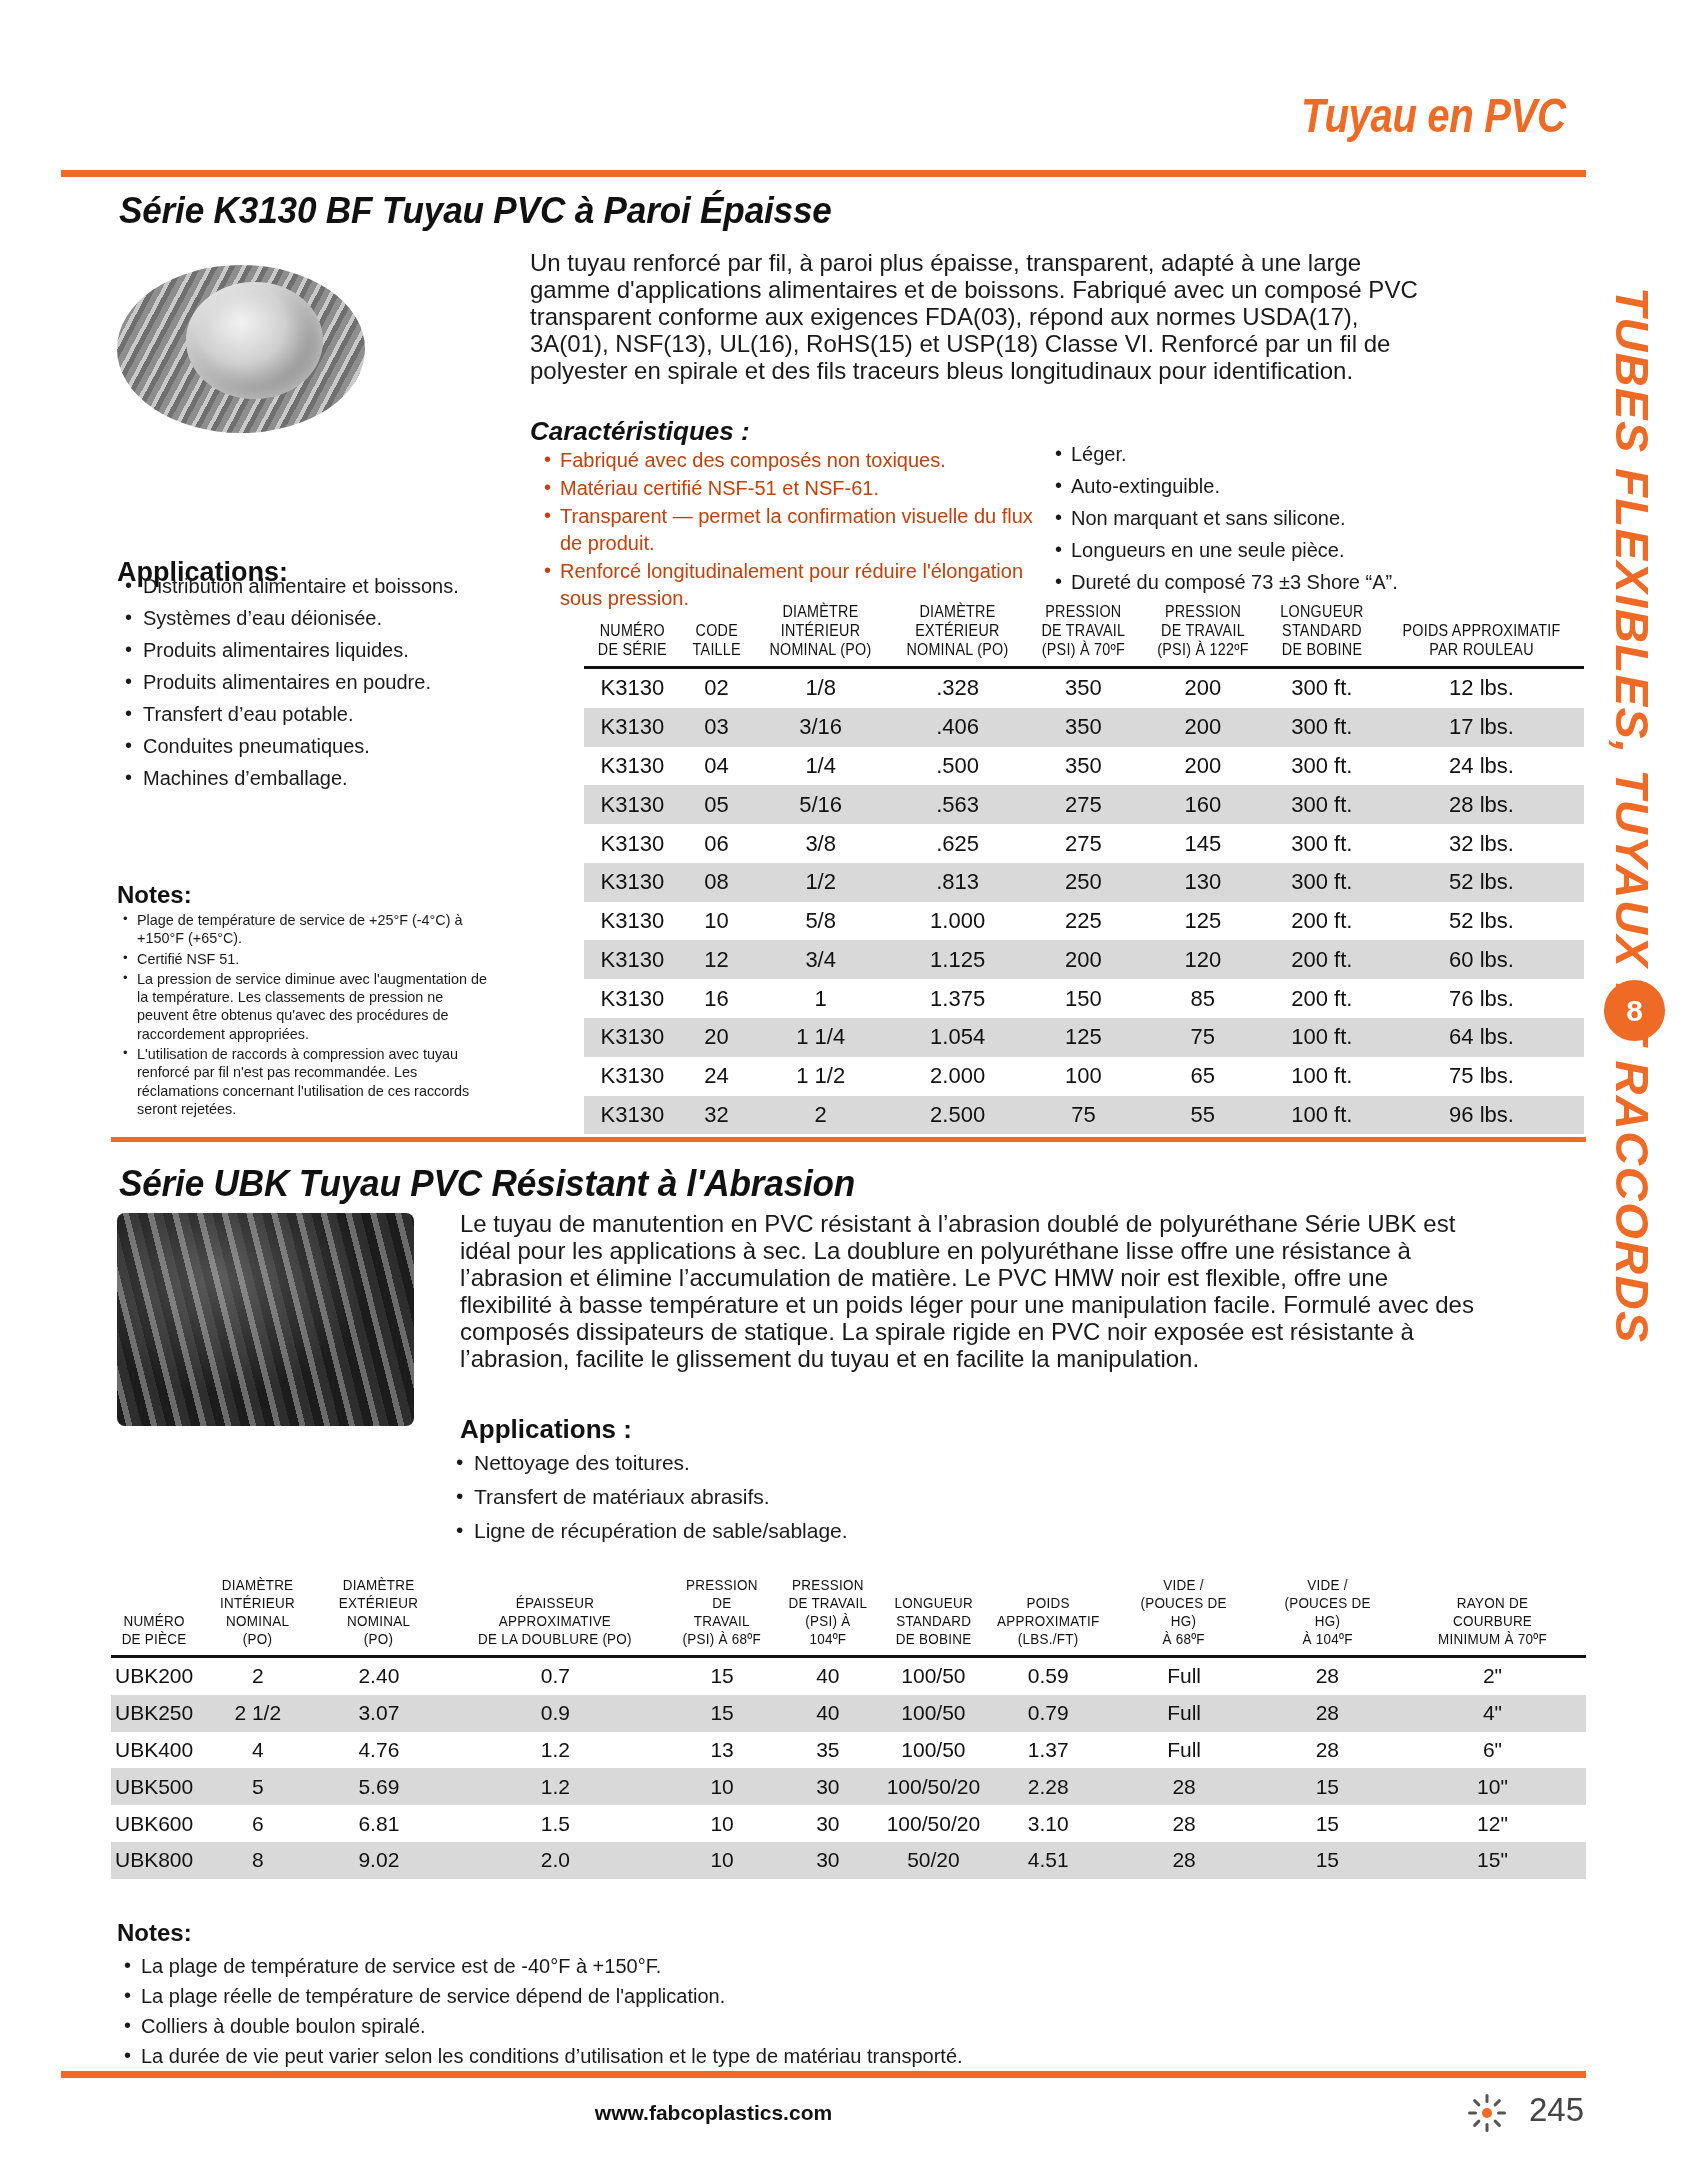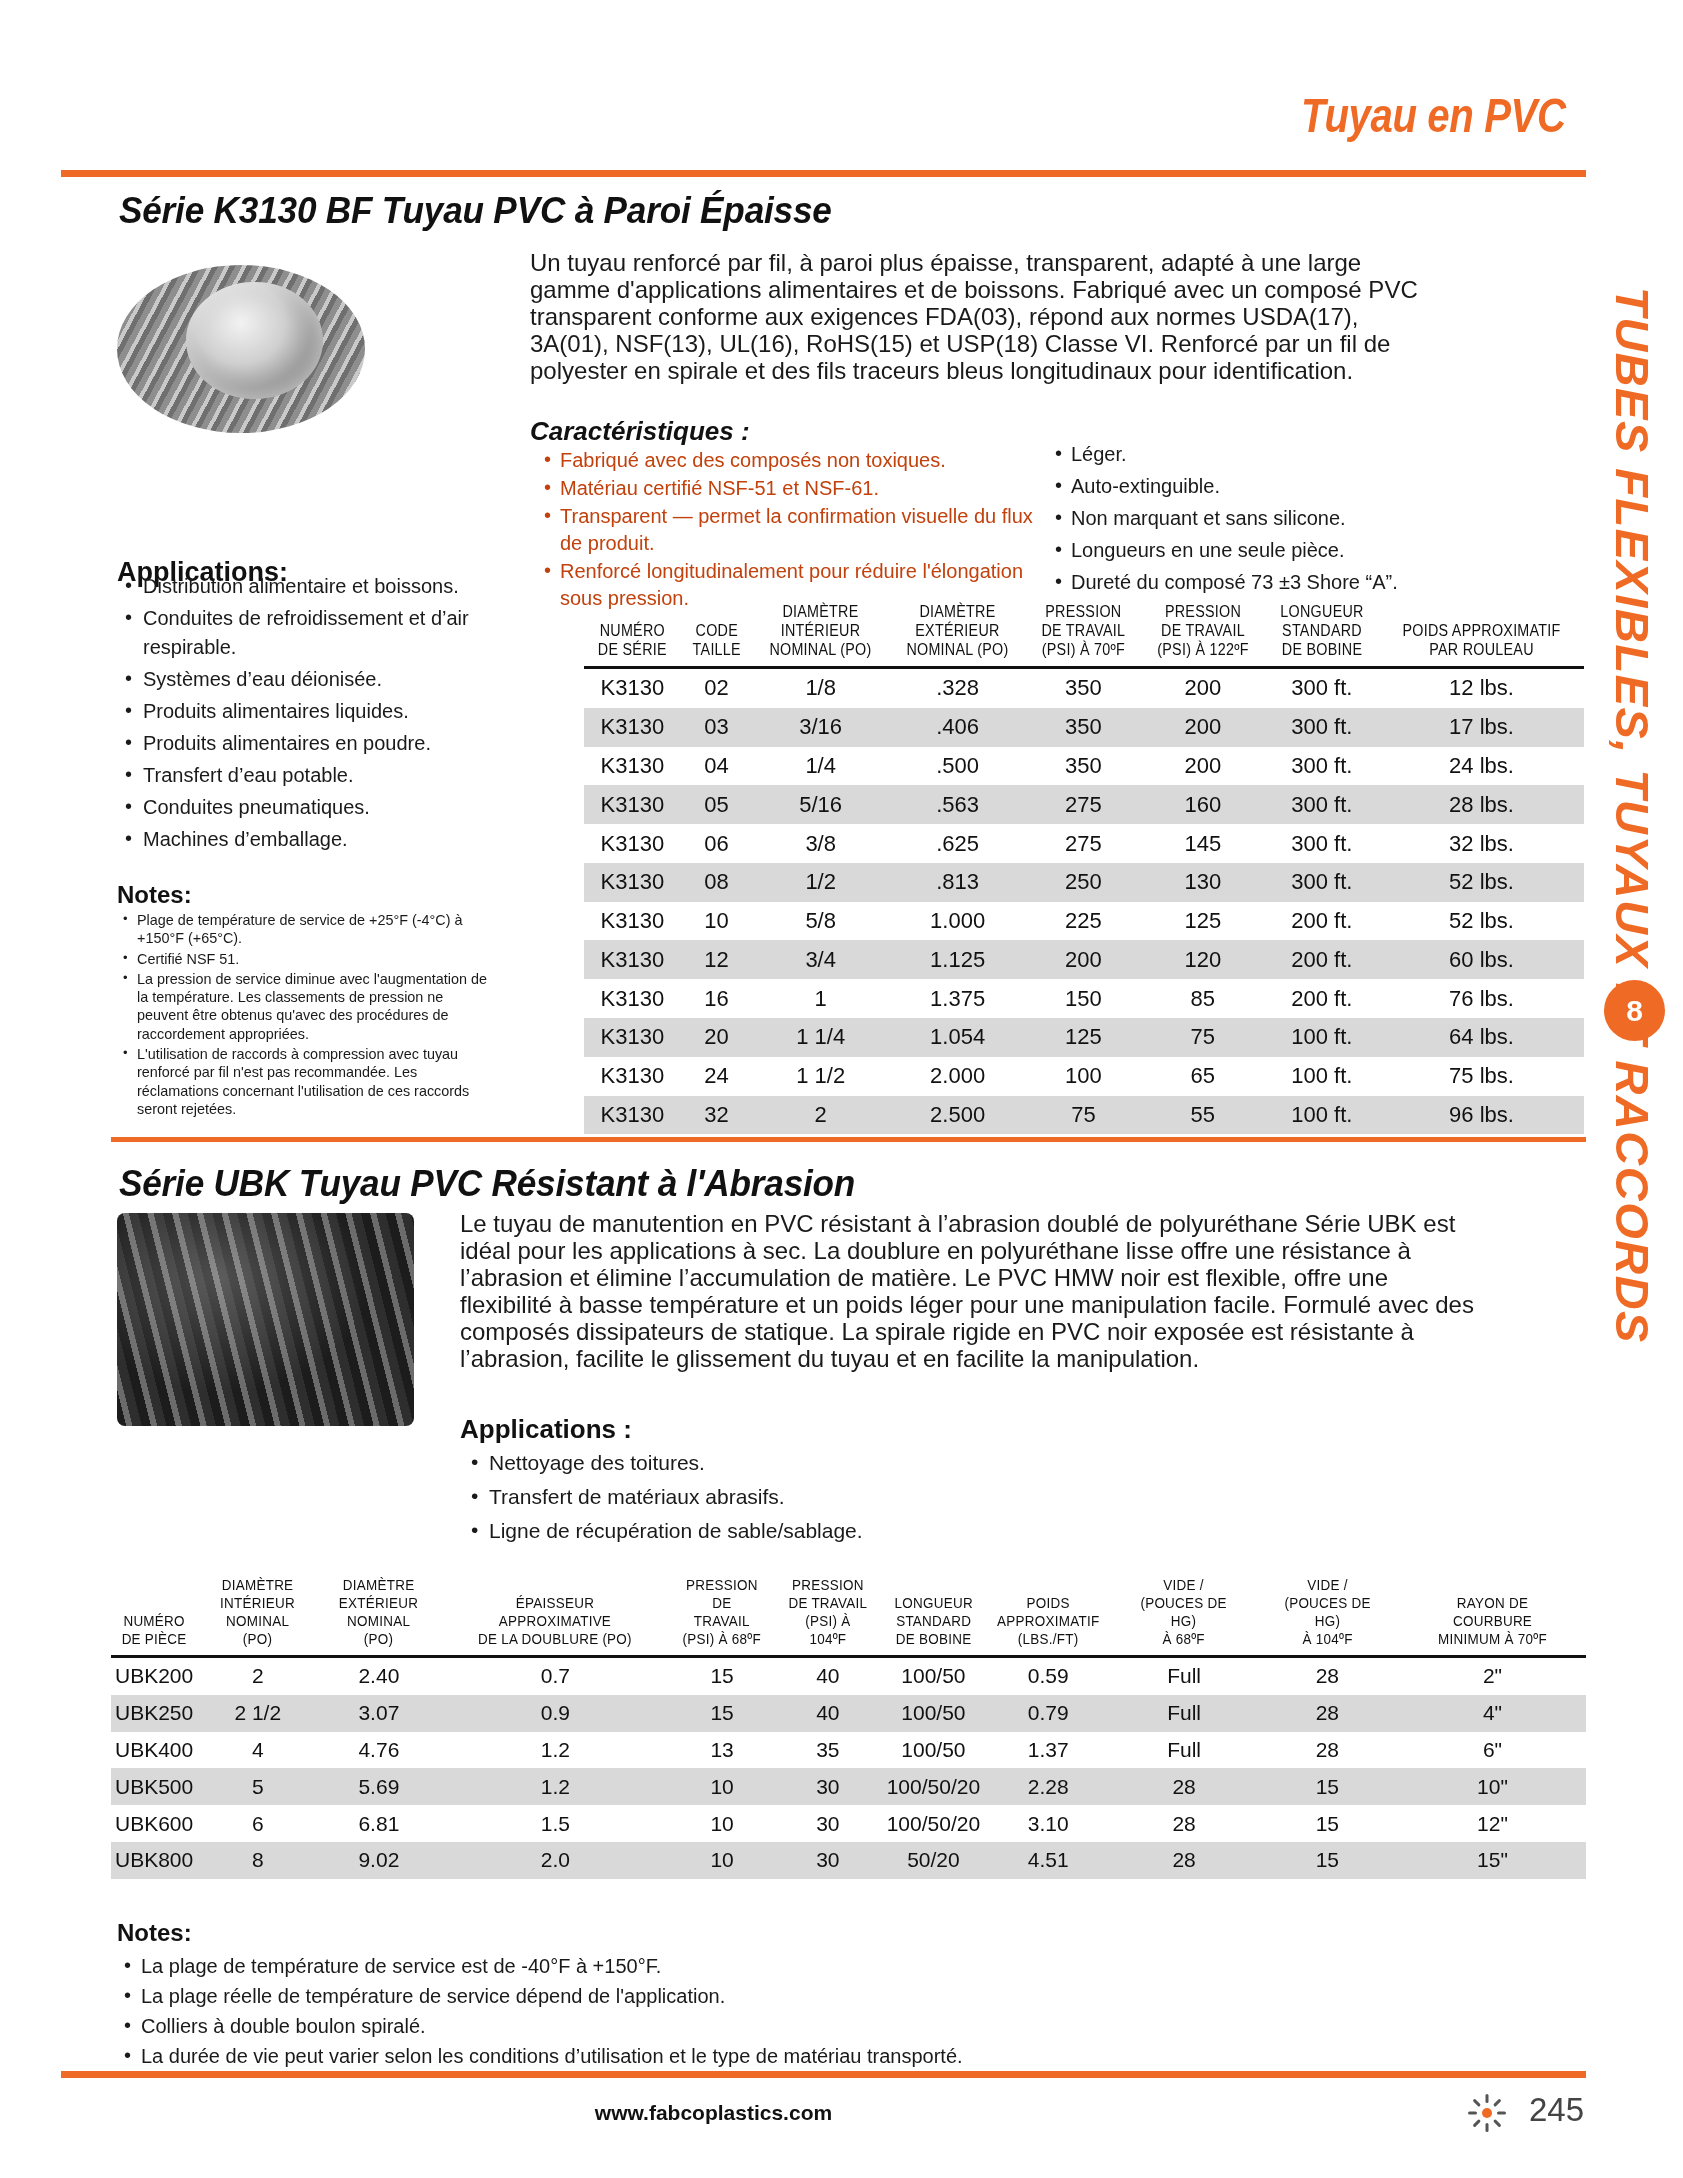--- a/index.html
+++ b/index.html
@@ -205,21 +205,21 @@
 
   #apps-list-1 {
     position: absolute;
     top: 572px; left: 121px; width: 366px;
     font-size: 20px; line-height: 29px; color: #1a1a1a;
   }
   #apps-list-1 li { margin-bottom: 3px; }
 
   #apps-list-2 {
     position: absolute;
-    top: 1447px; left: 463px; width: 693px;
+    top: 1447px; left: 448px; width: 693px;
     font-size: 21px; line-height: 32px; color: #1a1a1a;
   }
   #apps-list-2 li { padding-left: 26px; }
   #apps-list-2 li::before { left: 8px; }
 
   #notes-list-1 {
     position: absolute;
     top: 911px; left: 121px; width: 366px;
     font-size: 14.4px; line-height: 18.3px; color: #1a1a1a;
   }
@@ -335,21 +335,20 @@
     <li>Léger.</li>
     <li>Auto-extinguible.</li>
     <li>Non marquant et sans silicone.</li>
     <li>Longueurs en une seule pièce.</li>
     <li>Dureté du composé 73 ±3 Shore “A”.</li>
   </ul>
 
   <div class="heading-bold" id="apps-head-1">Applications:</div>
   <ul class="bl" id="apps-list-1">
     <li>Distribution alimentaire et boissons.</li>
-    <li>Conduites de refroidissement et d’air respirable.</li>
     <li>Systèmes d’eau déionisée.</li>
     <li>Produits alimentaires liquides.</li>
     <li>Produits alimentaires en poudre.</li>
     <li>Transfert d’eau potable.</li>
     <li>Conduites pneumatiques.</li>
     <li>Machines d’emballage.</li>
   </ul>
 
   <div class="heading-bold" id="notes-head-1">Notes:</div>
   <ul class="bl" id="notes-list-1">

